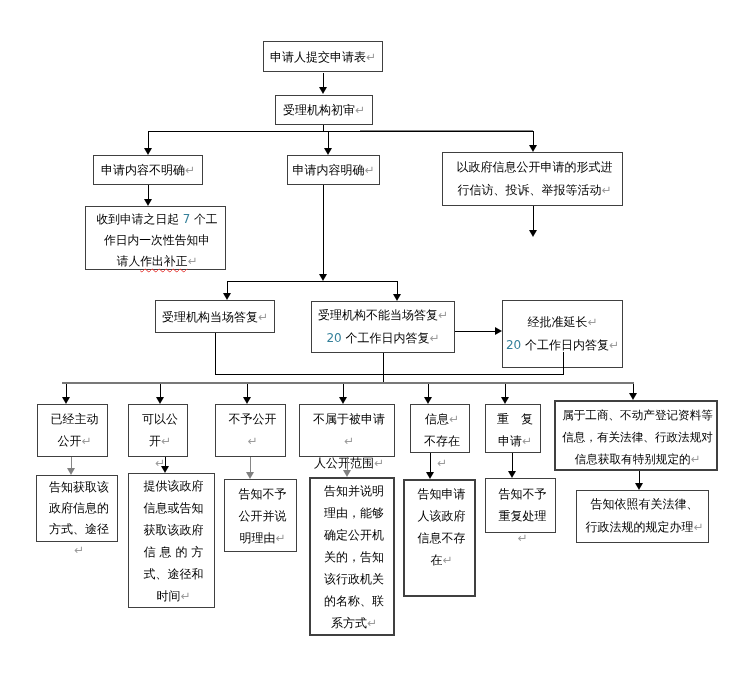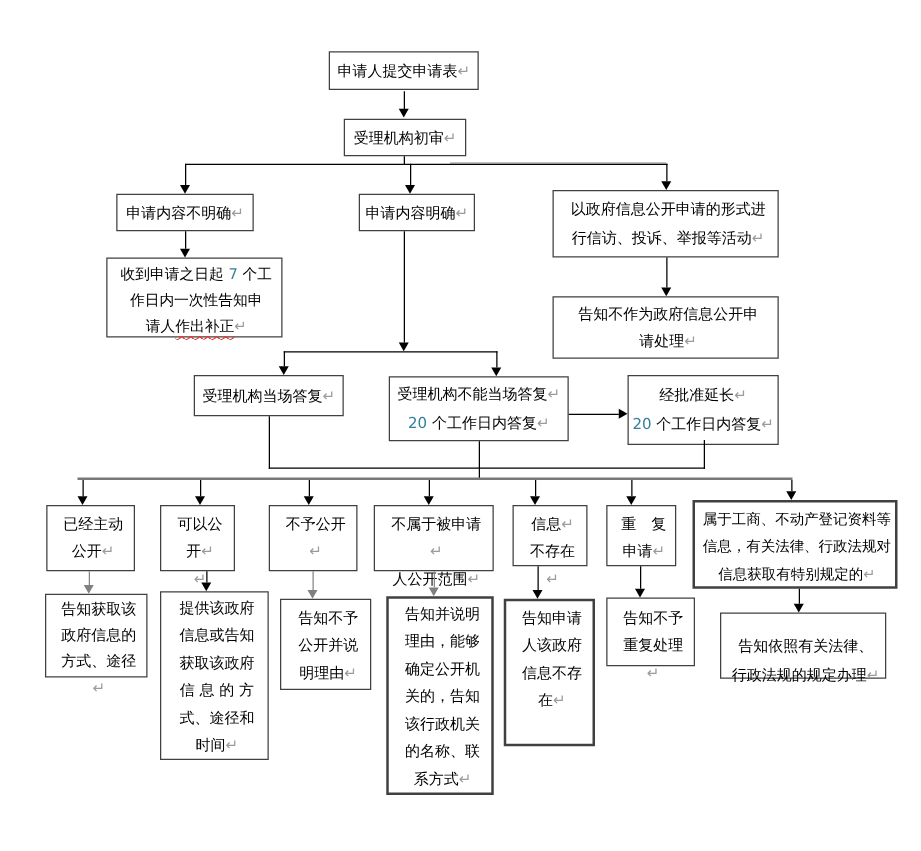--- a/index.html
+++ b/index.html
@@ -25,52 +25,50 @@
   
   #box-A{left:263px;top:41px;width:120px;height:31px;}
   #box-B{left:275px;top:95px;width:98px;height:30px;}
   #box-C1{left:93px;top:155px;width:110px;height:30px;}
   #box-C2{left:287px;top:155px;width:93px;height:30px;}
   #box-C3{left:442px;top:152px;width:181px;height:54px;line-height:23px;padding-top:3px;}
   #box-D1{left:85px;top:206px;width:141px;height:64px;line-height:21px;padding:2px 2px 0 5px;font-size:11.8px;}
   #box-D3{left:442px;top:237px;width:181px;height:50px;padding-top:2px;}
   #box-E1{left:155px;top:300px;width:120px;height:33px;}
   #box-E2{left:311px;top:301px;width:144px;height:52px;line-height:23px;}
-  #box-E3{left:502px;top:300px;width:121px;height:56px;line-height:23px;}
+  #box-E3{left:502px;top:300px;width:121px;height:68px;line-height:23px;}
   #box-F1{left:37px;top:404px;width:71px;height:53px;}
   #box-F2{left:128px;top:404px;width:60px;height:53px;}
   #box-F3{left:215px;top:404px;width:71px;height:53px;}
   #box-F4{left:299px;top:404px;width:96px;height:53px;}
   #box-F5{left:410px;top:404px;width:60px;height:49px;}
   #box-F6{left:485px;top:404px;width:56px;height:49px;}
   #box-F7{left:554px;top:400px;width:164px;height:71px;border-width:2px;font-size:11.6px;padding:2px 2px 0 5px;}
   #box-G1{left:36px;top:475px;width:82px;height:67px;line-height:21px;padding-top:1px;}
   #box-G2{left:128px;top:473px;width:87px;height:135px;padding-top:1px;}
   #box-G3{left:224px;top:479px;width:73px;height:73px;}
   #box-G4{left:309px;top:477px;width:86px;height:159px;padding-top:1px;border-width:2px;}
   #box-G5{left:403px;top:479px;width:73px;height:118px;padding-top:2px;border-width:2px;}
   #box-G6{left:485px;top:478px;width:71px;height:55px;padding-top:4px;}
-  #box-G7{left:576px;top:490px;width:133px;height:53px;line-height:23px;padding-top:15px;}
+  #box-G7{left:576px;top:490px;width:133px;height:53px;line-height:23px;padding-top:2px;}
 </style>
 </head>
 <body>
 
 <div class="canvas">
 
   <div class="box center" id="box-A"><div class="bt">申请人提交申请表<span class="ret">↵</span></div></div>
   <div class="box center" id="box-B"><div class="bt">受理机构初审<span class="ret">↵</span></div></div>
   <div class="box center" id="box-C1"><div class="bt">申请内容不明确<span class="ret">↵</span></div></div>
   <div class="box center" id="box-C2"><div class="bt">申请内容明确<span class="ret">↵</span></div></div>
   <div class="box left" id="box-C3"><div class="bt">以政府信息公开申请的形式进
 行信访、投诉、举报等活动<span class="ret">↵</span></div></div>
   <div class="box left" id="box-D1"><div class="bt">收到申请之日起 <span class="num">7</span> 个工
 作日内一次性告知申
 请人<span class="wavy">作出补正</span><span class="ret">↵</span></div></div>
-  <div class="box left" id="box-D3"><div class="bt">告知不作为政府信息公开申
-请处理<span class="ret">↵</span></div></div>
   <div class="box center" id="box-E1"><div class="bt">受理机构当场答复<span class="ret">↵</span></div></div>
   <div class="box center" id="box-E2"><div class="bt">受理机构不能当场答复<span class="ret">↵</span>
 <span class="num">20</span> 个工作日内答复<span class="ret">↵</span></div></div>
   <div class="box center" id="box-E3"><div class="bt">经批准延长<span class="ret">↵</span>
 <span class="num">20</span> 个工作日内答复<span class="ret">↵</span></div></div>
   <div class="box left" id="box-F1"><div class="bt">已经主动
 公开<span class="ret">↵</span></div></div>
   <div class="box left" id="box-F2"><div class="bt">可以公开<span class="ret">↵</span>
 <span class="ret">↵</span></div></div>
   <div class="box left" id="box-F3"><div class="bt">不予公开<span class="ret">↵</span></div></div>

